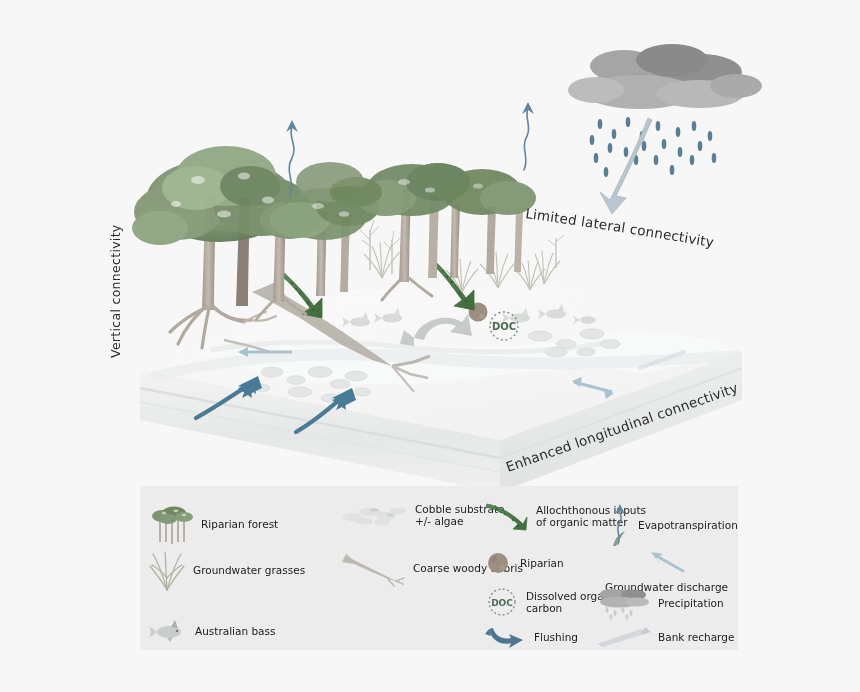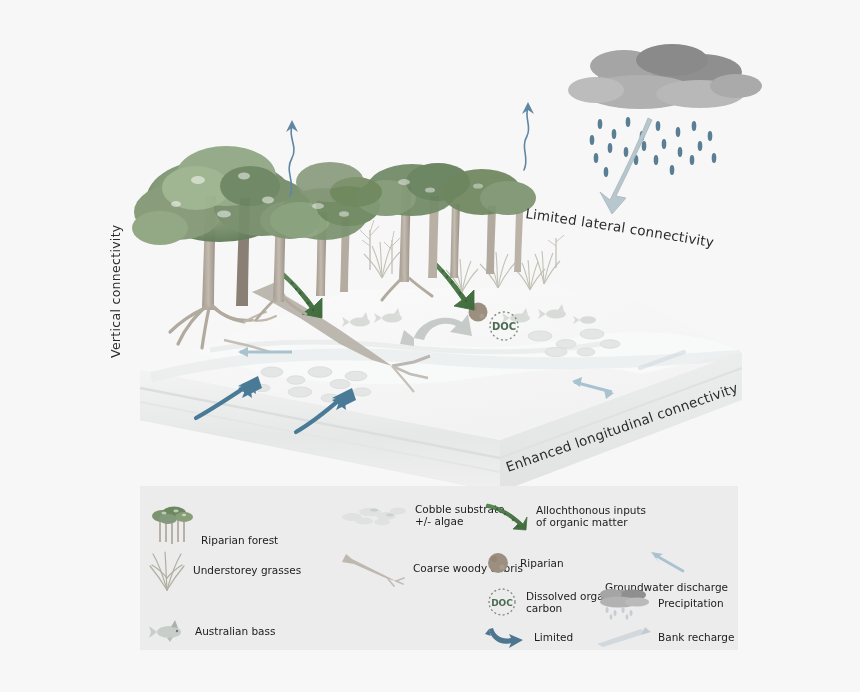--- a/index.html
+++ b/index.html
@@ -474,21 +474,21 @@
     <textPath href="#pathLongitudinal" startOffset="0">
       <tspan>Enhanced longitudinal connectivity</tspan>
     </textPath>
   </text>
 
   <text class="lbl-vert" x="0" y="0" transform="translate(120,358) rotate(-90)">Vertical connectivity</text>
 </svg>
 
 <div id="legend">
 
-  <div class="leg-item" style="left:8px; top:16px;align-items:flex-end;">
+  <div class="leg-item" style="left:8px; top:16px;">
     <svg class="leg-ico" width="46" height="44" viewBox="0 0 46 44">
       <path d="M12,40 L12,18 M18,40 L18,16 M24,42 L24,17 M30,40 L30,18 M36,40 L36,20" stroke="#b3aa9f" stroke-width="1.8" fill="none"></path>
       <ellipse cx="14" cy="14" rx="10" ry="6" fill="#7c9370"></ellipse>
       <ellipse cx="26" cy="11" rx="12" ry="6.5" fill="#6d875f"></ellipse>
       <ellipse cx="36" cy="15" rx="9" ry="5" fill="#879e79"></ellipse>
       <ellipse cx="20" cy="17" rx="9" ry="5" fill="#82997b"></ellipse>
       <g fill="#ffffff" opacity=".55">
         <ellipse cx="16" cy="11" rx="2.6" ry="1.5"></ellipse>
             <ellipse cx="28" cy="9" rx="2.6" ry="1.4"></ellipse>
         <ellipse cx="36" cy="13" rx="2.2" ry="1.2"></ellipse>
@@ -502,21 +502,21 @@
       <g stroke="#b0af9f" stroke-width="1.2" fill="none" stroke-linecap="round">
         <path d="M19,42 C 15,28 11,16 5,6"></path>
         <path d="M19,42 C 18,28 18,16 17,4"></path>
         <path d="M19,42 C 23,28 27,16 33,6"></path>
         <path d="M19,42 C 25,32 31,24 36,18"></path>
         <path d="M19,42 C 13,32 7,24 2,18"></path>
         <path d="M19,30 C 14,24 9,20 4,17"></path>
         <path d="M19,30 C 24,24 29,20 34,17"></path>
       </g>
     </svg>
-    <span class="leg-text">Understorey grasses</span>
+    <span class="leg-text">Groundwater grasses</span>
   </div>
 
   <div class="leg-item" style="left:8px; top:112px;margin-top:22px;">
     <svg class="leg-ico" width="40" height="22" viewBox="0 0 40 22">
       <ellipse cx="21" cy="12" rx="12" ry="6" fill="#c9cdc9"></ellipse>
       <polygon points="9,12 1,6 3,12 1,18" fill="#c9cdc9"></polygon>
       <polygon points="23,7 27,0 30,8" fill="#aab0aa"></polygon>
       <polygon points="19,18 22,22 25,17" fill="#b9bfb9"></polygon>
       <circle cx="29" cy="11" r="1.2" fill="#6f756f"></circle>
     </svg>
@@ -586,23 +586,31 @@
     <span class="leg-text">Dissolved organic
 carbon</span>
   </div>
 
   <div class="leg-item" style="left:345px; top:140px;">
     <svg class="leg-ico" width="42" height="22" viewBox="0 0 42 22">
       <path d="M4,3 C 6,14 16,20 26,17 L 24,22 L 38,14 L 24,8 L 26,12
                C 18,14 10,10 8,2 Z" fill="#4e7690"></path>
       <path d="M4,3 L0,8 L6,10 Z" fill="#4e7690"></path>
     </svg>
-    <span class="leg-text">Limited</span>
-  </div>
-
+    <span class="leg-text">Flushing</span>
+  </div>
+
+  <div class="leg-item" style="left:465px; top:18px;">
+    <svg class="leg-ico" width="26" height="42" viewBox="0 0 26 42">
+      <path d="M13,40 C 17,32 9,26 15,18 C 19,12 12,8 15,3" stroke="#5f86a3" stroke-width="1.5" fill="none" stroke-linecap="round"></path>
+      <polygon points="15,0 10,10 15,7 20,10" fill="#5f86a3"></polygon>
+      <path d="M8,42 C 10,34 14,30 20,27 C 16,33 13,38 11,42 Z" fill="#6d8c73" opacity=".8"></path>
+    </svg>
+    <span class="leg-text">Evapotranspiration</span>
+  </div>
 
   <div class="leg-item" style="left:465px; top:64px;flex-direction:column;">
     <svg class="leg-ico" width="40" height="24" viewBox="0 0 40 24">
       <line x1="36" y1="21" x2="8" y2="5" stroke="#a9c2cf" stroke-width="2.6" stroke-linecap="round"></line>
       <polygon points="4,2 16,4 9,8 13,14" fill="#a9c2cf"></polygon>
     </svg>
     <span class="leg-text">Groundwater discharge</span>
   </div>
 
   <div class="leg-item" style="left:455px; top:140px;">

